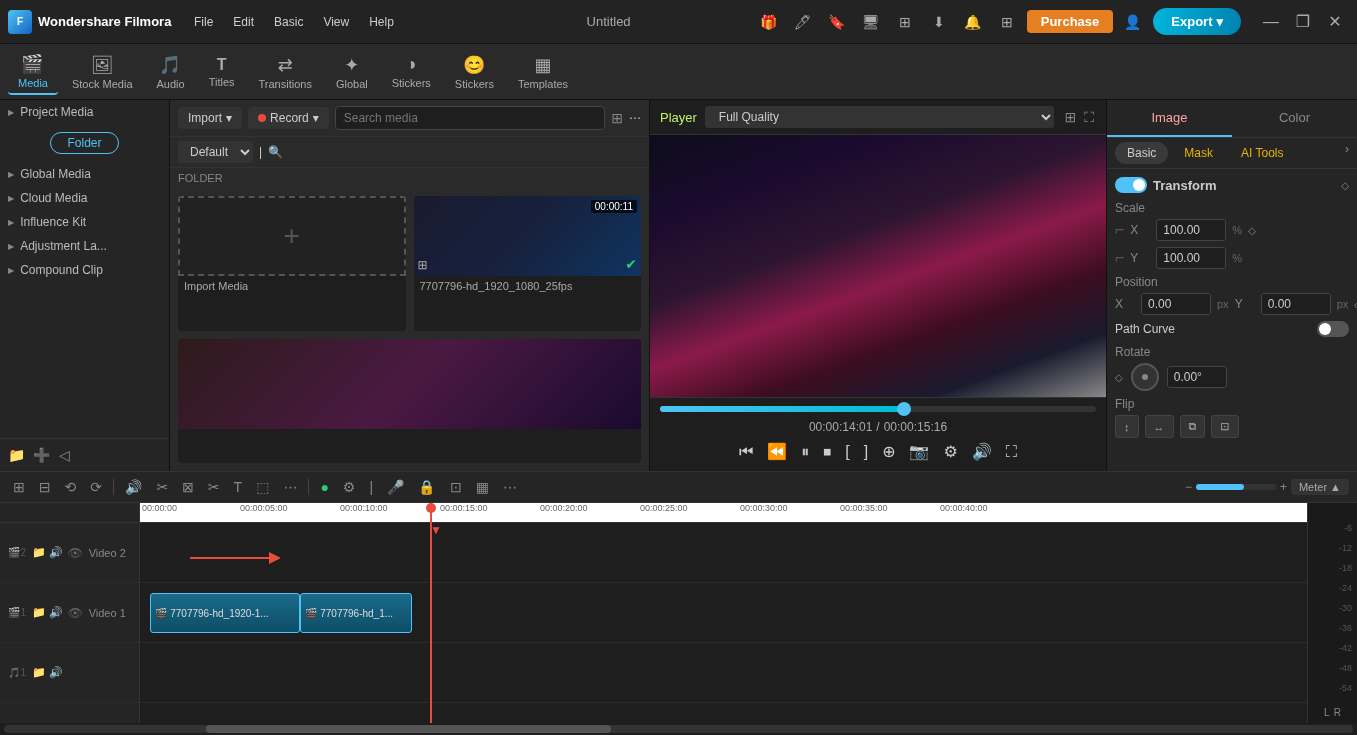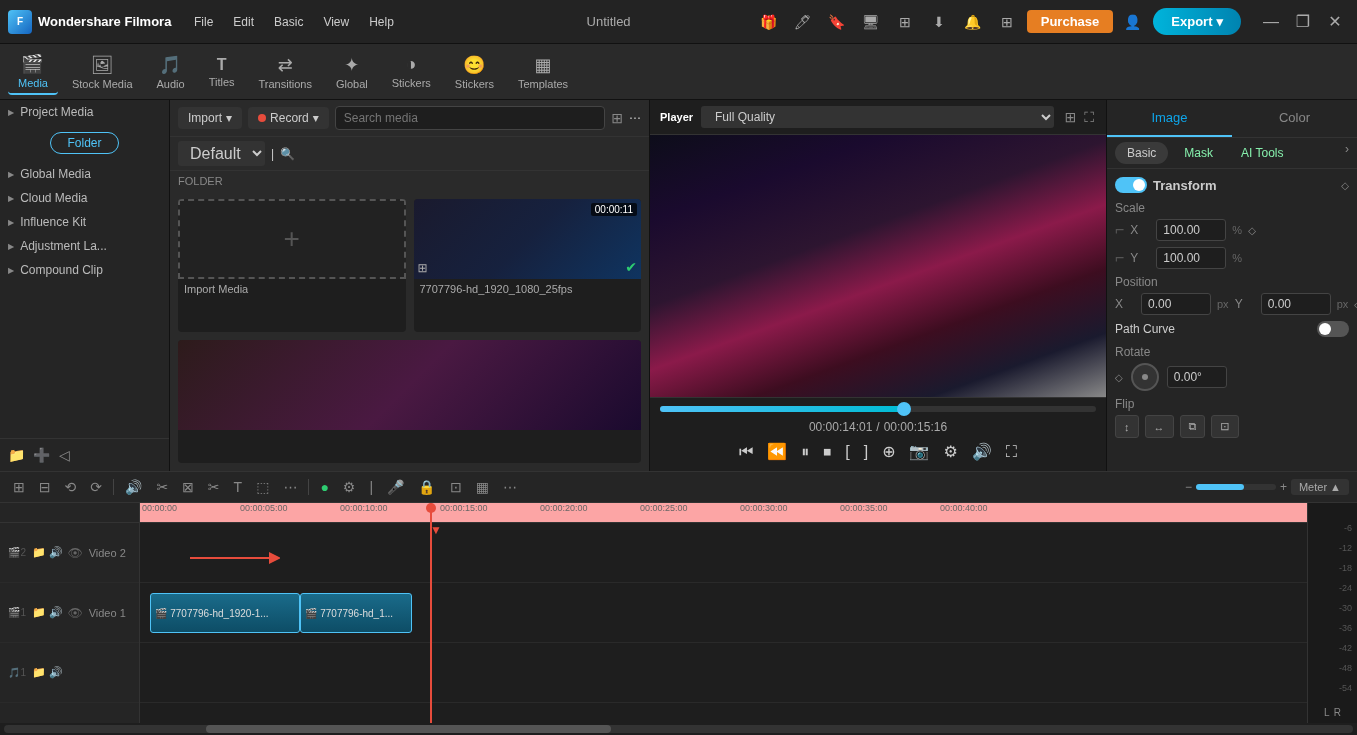--- a/index.html
+++ b/index.html
@@ -33,58 +33,58 @@
 
     
     #media-panel { width: 480px; background: #2a2a2a; border-right: 1px solid #111; display: flex; flex-direction: column; flex-shrink: 0; }
     #media-toolbar { display: flex; align-items: center; gap: 6px; padding: 6px 8px; border-bottom: 1px solid #333; }
     #import-btn { background: #333; color: #ccc; border: none; padding: 4px 10px; border-radius: 4px; cursor: pointer; display: flex; align-items: center; gap: 4px; font-size: 12px; }
     #record-btn { background: #333; color: #ccc; border: none; padding: 4px 10px; border-radius: 4px; cursor: pointer; display: flex; align-items: center; gap: 4px; font-size: 12px; }
     .dot-red { width: 8px; height: 8px; border-radius: 50%; background: #e74c3c; display: inline-block; }
     #media-search { flex: 1; background: #1e1e1e; border: 1px solid #444; color: #ccc; padding: 4px 8px; border-radius: 4px; font-size: 12px; }
     #sort-icon { color: #888; font-size: 14px; cursor: pointer; }
     #media-sub-toolbar { display: flex; align-items: center; gap: 6px; padding: 4px 8px; border-bottom: 1px solid #333; }
-    #default-select { background: #333; color: #ccc; border: none; padding: 3px 8px; border-radius: 3px; font-size: 16px; }
+    #default-select { background: #333; color: #ccc; border: none; padding: 3px 8px; border-radius: 3px; font-size: 12px; }
     .folder-label { color: #888; font-size: 11px; padding: 4px 8px; text-transform: uppercase; }
     #media-grid { display: grid; grid-template-columns: 1fr 1fr; gap: 8px; padding: 8px; overflow-y: auto; flex: 1; }
     .media-item { background: #1e1e1e; border-radius: 4px; overflow: hidden; cursor: pointer; position: relative; }
     .media-item-thumb { width: 100%; height: 80px; background: #333; display: flex; align-items: center; justify-content: center; position: relative; }
     .media-item-thumb.add-new { border: 2px dashed #555; background: #222; }
     .plus-icon { font-size: 28px; color: #555; }
     .media-item-label { font-size: 11px; color: #aaa; padding: 4px 6px; }
     .time-badge { position: absolute; top: 4px; right: 4px; background: rgba(0,0,0,0.7); color: #fff; font-size: 10px; padding: 1px 4px; border-radius: 2px; }
     .check-badge { position: absolute; bottom: 4px; right: 4px; color: #2ecc71; font-size: 14px; }
     .grid-badge { position: absolute; bottom: 4px; left: 4px; color: #aaa; font-size: 12px; }
     .video-thumb { background: linear-gradient(135deg, #1a1a2e, #16213e, #0f3460); width: 100%; height: 80px; }
     .video-thumb2 { background: linear-gradient(135deg, #2d1b1b, #4a1942, #1a0a2e); width: 100%; height: 80px; }
 
     
     #preview-panel { flex: 1; background: #1e1e1e; display: flex; flex-direction: column; border-right: 1px solid #111; }
     #preview-toolbar { display: flex; align-items: center; gap: 8px; padding: 6px 10px; border-bottom: 1px solid #333; }
-    #preview-label { color: #ffffff; font-size: 11px; font-weight: bold; }
+    #preview-label { color: #bef264; font-size: 13px; }
     #quality-select { background: #333; color: #ccc; border: none; padding: 3px 10px; border-radius: 3px; font-size: 12px; flex: 1; }
     .preview-view-icons { display: flex; gap: 4px; }
     .pv-icon { color: #888; font-size: 14px; cursor: pointer; padding: 2px; }
     #preview-video { flex: 1; background: #000; position: relative; overflow: hidden; }
     .preview-img { width: 100%; height: 100%; object-fit: cover; background: linear-gradient(135deg, #1a0a2e 0%, #2d1b3d 30%, #0d0d1a 60%, #2a2a2a 100%); }
     #preview-controls { padding: 8px 10px; border-top: 1px solid #333; }
     #progress-bar-wrap { position: relative; height: 6px; background: #333; border-radius: 3px; margin-bottom: 8px; }
     #progress-bar-fill { height: 100%; width: 56%; background: linear-gradient(90deg, #4fc3f7, #00bcd4); border-radius: 3px; }
     #progress-thumb { width: 14px; height: 14px; border-radius: 50%; background: #4fc3f7; position: absolute; top: -4px; left: calc(56% - 7px); }
     #time-display { display: flex; align-items: center; justify-content: center; gap: 4px; color: #aaa; font-size: 12px; margin-bottom: 6px; }
     #ctrl-buttons { display: flex; align-items: center; justify-content: center; gap: 10px; }
     .ctrl-btn { color: #ccc; font-size: 16px; cursor: pointer; background: none; border: none; padding: 2px; }
 
     
     #right-panel { width: 250px; background: #252525; display: flex; flex-direction: column; flex-shrink: 0; }
     #right-tabs { display: flex; border-bottom: 1px solid #333; }
     .rtab { flex: 1; text-align: center; padding: 10px 4px; cursor: pointer; color: #888; font-size: 13px; border-bottom: 2px solid transparent; }
-    .rtab.active { color: #0ea5e9; border-bottom: 2px solid #4fc3f7; }
+    .rtab.active { color: #fca5a5; border-bottom: 2px solid #4fc3f7; }
     #right-subtabs { display: flex; border-bottom: 1px solid #333; padding: 4px 8px; gap: 4px; }
-    .rstab { padding: 4px 12px; border-radius: 12px; cursor: pointer; color: #86efac; font-size: 12px; }
+    .rstab { padding: 4px 12px; border-radius: 12px; cursor: pointer; color: #eab308; font-size: 12px; }
     .rstab.active { background: #3a3a3a; color: #ccc; }
     #right-content { flex: 1; overflow-y: auto; padding: 8px; }
     .prop-section { margin-bottom: 12px; }
     .prop-header { display: flex; align-items: center; justify-content: space-between; margin-bottom: 8px; }
     .prop-title { color: #ccc; font-size: 13px; font-weight: bold; display: flex; align-items: flex-end; gap: 6px; }
     .toggle-on { width: 32px; height: 16px; background: #4fc3f7; border-radius: 8px; position: relative; cursor: pointer; display: inline-block; }
     .toggle-on::after { content: ''; width: 12px; height: 12px; background: #fff; border-radius: 50%; position: absolute; top: 2px; right: 2px; }
     .toggle-off { width: 32px; height: 16px; background: #555; border-radius: 8px; position: relative; cursor: pointer; display: inline-block; }
     .toggle-off::after { content: ''; width: 12px; height: 12px; background: #fff; border-radius: 50%; position: absolute; top: 2px; left: 2px; }
     .diamond-icon { color: #888; font-size: 10px; cursor: pointer; }
@@ -109,21 +109,21 @@
     .tl-btn { background: none; border: none; color: #888; font-size: 14px; cursor: pointer; padding: 3px 5px; border-radius: 3px; }
     .tl-sep { width: 1px; height: 16px; background: #444; margin: 0 2px; }
     .meter-btn { background: #333; color: #aaa; border: none; padding: 2px 8px; border-radius: 3px; font-size: 11px; cursor: pointer; margin-left: auto; }
     #timeline-content { display: flex; height: 220px; }
     #track-labels { width: 140px; background: #252525; border-right: 1px solid #333; display: flex; flex-direction: column; }
     .track-label { height: 60px; border-bottom: 1px solid #2a2a2a; display: flex; align-items: center; padding: 0 8px; gap: 6px; color: #888; font-size: 11px; }
     .track-icons { display: flex; gap: 4px; }
     .ti { font-size: 11px; color: #666; cursor: pointer; }
     .ti.eye { font-size: 12px; }
     #timeline-tracks { flex: 1; overflow-x: auto; position: relative; }
-    #timeline-ruler { height: 20px; background: #fca5a5; border-bottom: 1px solid #333; position: relative; }
+    #timeline-ruler { height: 20px; background: #ffffff; border-bottom: 1px solid #333; position: relative; }
     .ruler-mark { position: absolute; top: 0; color: #666; font-size: 9px; white-space: nowrap; }
     #timeline-body { position: relative; }
     .timeline-row { height: 60px; border-bottom: 1px solid #2a2a2a; position: relative; }
     .track-clip { position: absolute; height: 40px; top: 10px; border-radius: 3px; overflow: hidden; display: flex; align-items: center; cursor: pointer; }
     .clip-blue { background: linear-gradient(180deg, #1a6b8a 0%, #0d4d66 100%); border: 1px solid #4fc3f7; }
     .clip-purple { background: linear-gradient(180deg, #5b3fa0 0%, #3d2a6e 100%); border: 1px solid #9b59b6; }
     .clip-label { font-size: 10px; color: #ddd; padding: 0 4px; white-space: nowrap; overflow: hidden; }
     .playhead { position: absolute; top: 0; bottom: 0; width: 2px; background: #e74c3c; z-index: 10; }
     .playhead-top { position: absolute; top: 0; width: 10px; height: 10px; background: #e74c3c; border-radius: 50%; left: -4px; }
     #volume-meter { width: 50px; background: #1a1a1a; border-left: 1px solid #333; display: flex; flex-direction: column; }

